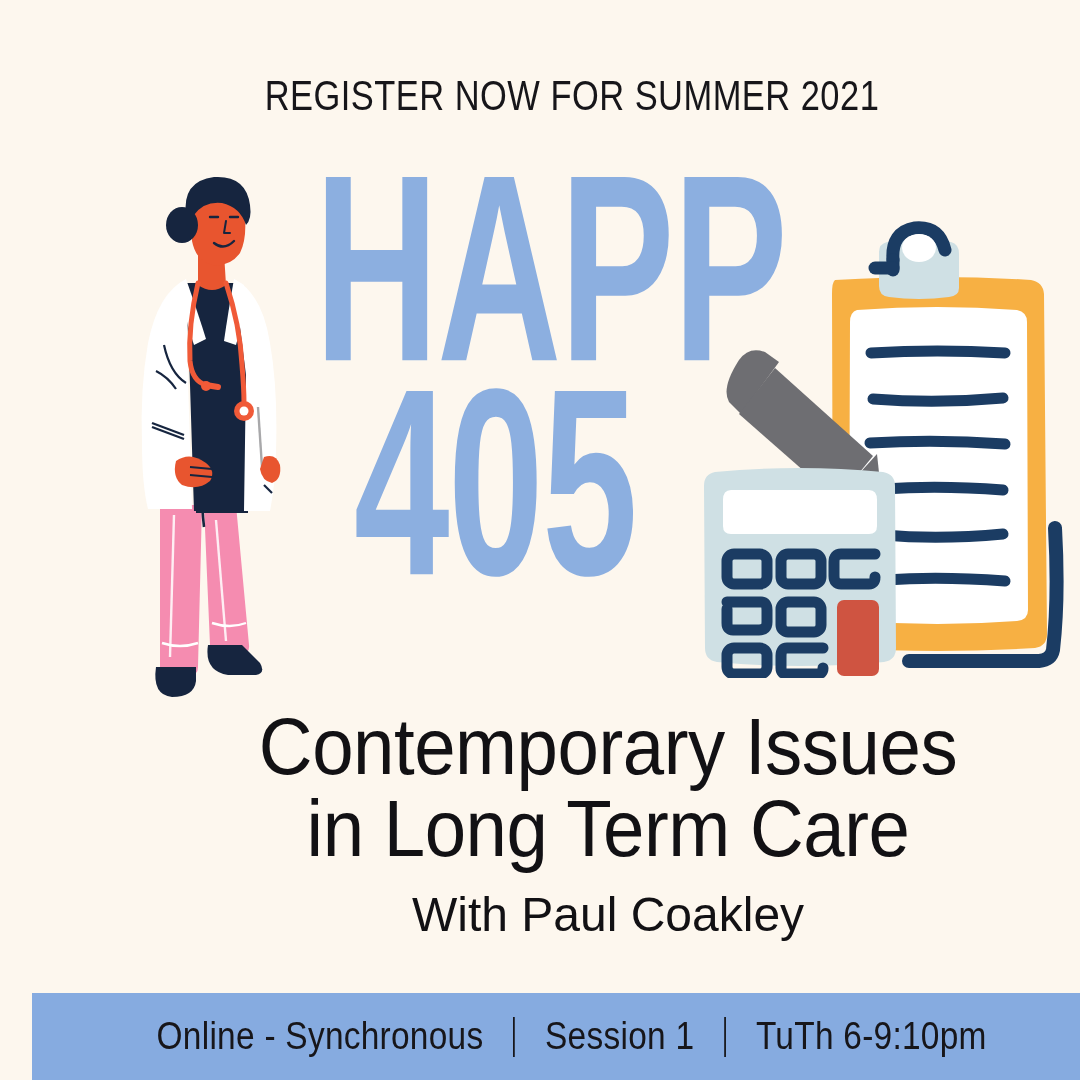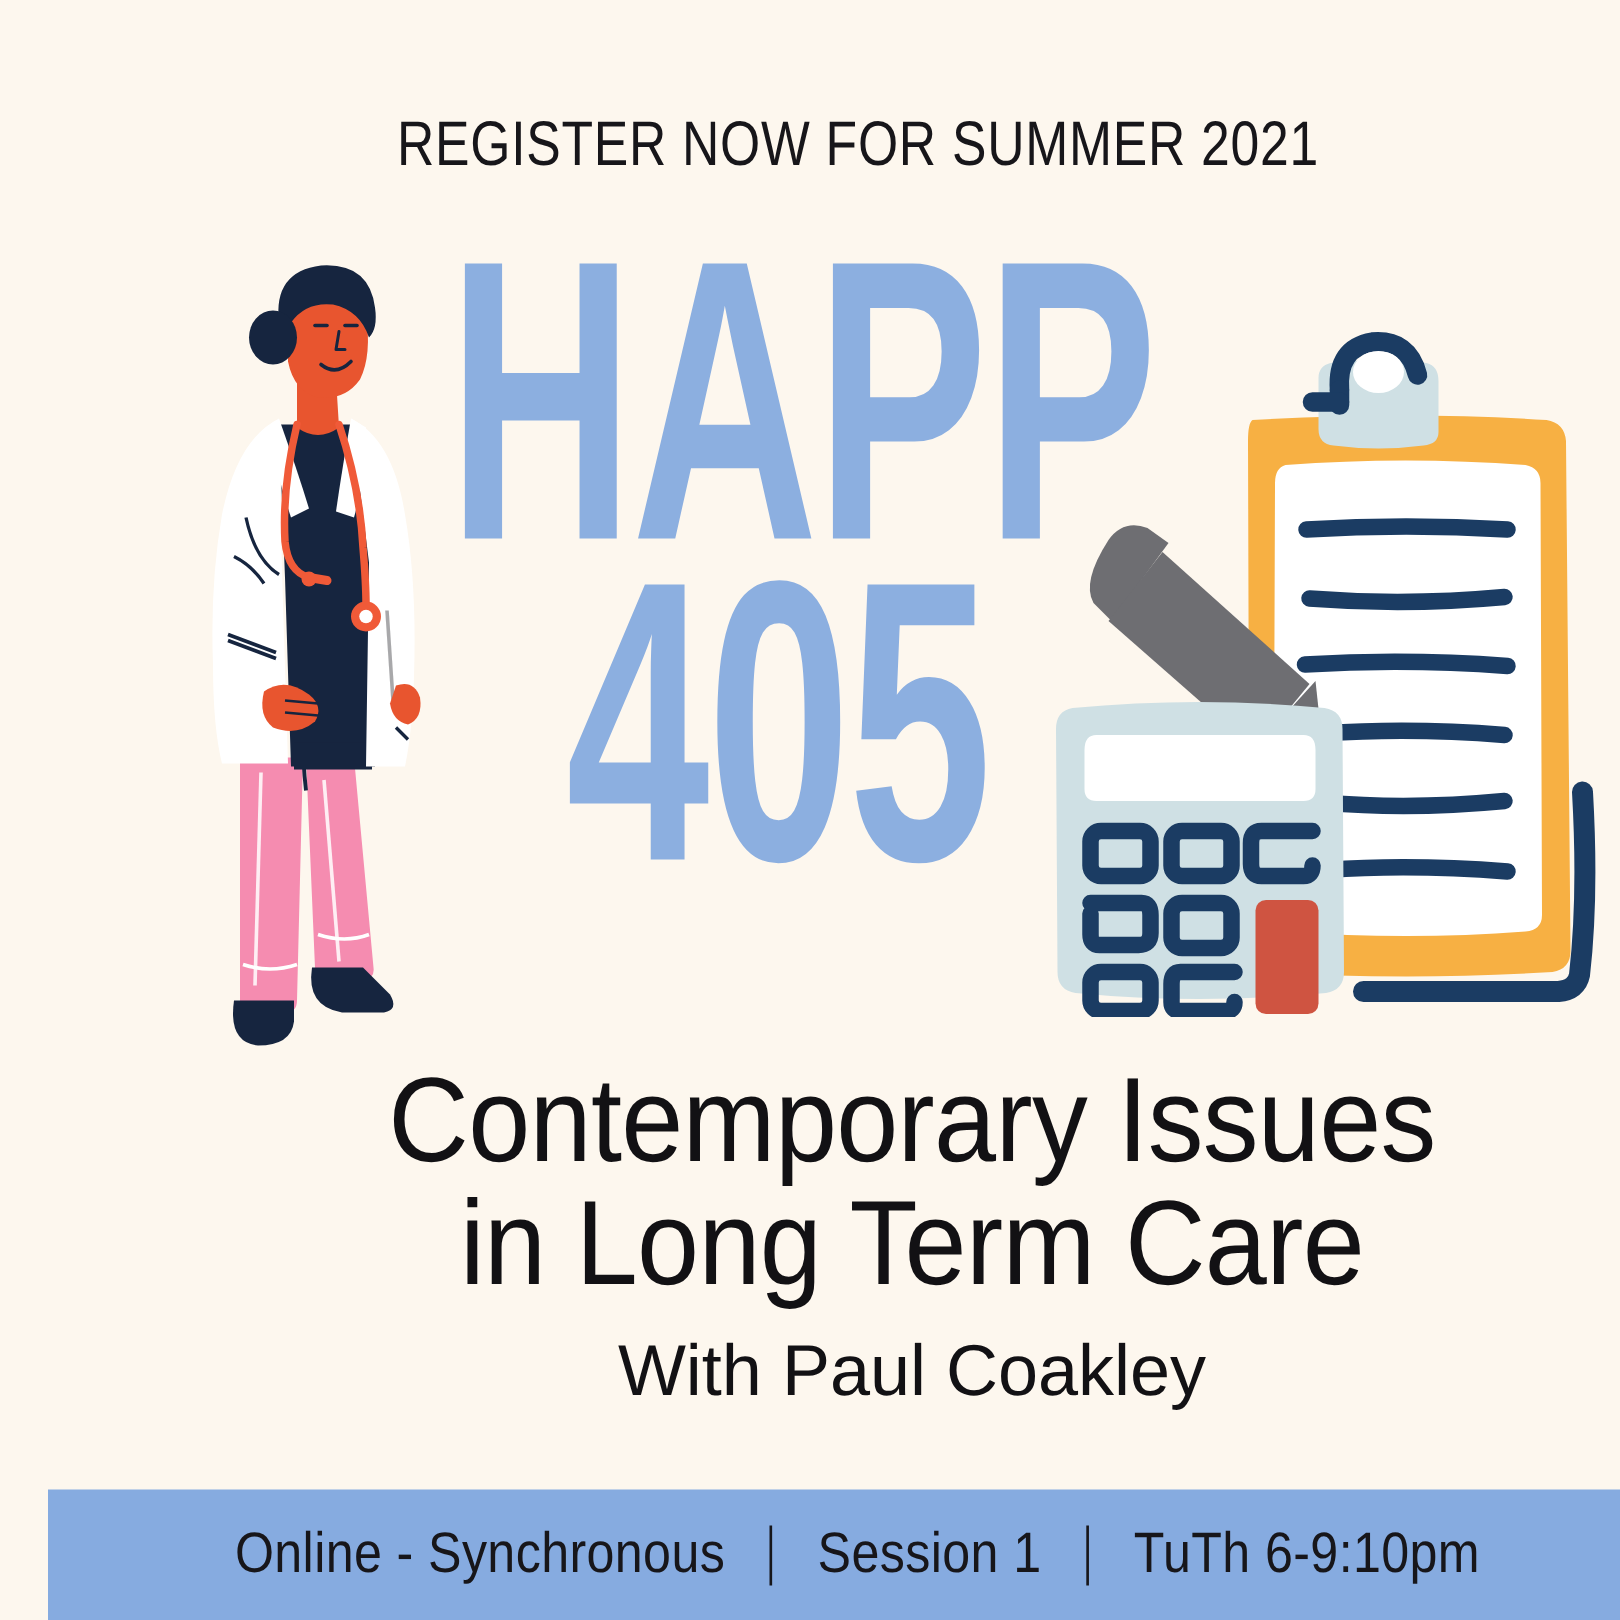--- a/index.html
+++ b/index.html
@@ -35,24 +35,24 @@
     letter-spacing: 0.6px;
     color: #17161a;
     transform: scaleX(0.82);
     transform-origin: 50% 50%;
     white-space: nowrap;
   }
 
   
   #code-block {
     position: absolute;
-    left: 232px;
+    left: 248px;
     top: 178px;
     width: 430px;
-    text-align: right;
+    text-align: center;
     z-index: 3;
     pointer-events: none;
   }
   .code-line {
     font-family: "Liberation Sans", sans-serif;
     font-weight: 700;
     color: #8cafe0;
     line-height: 0.88;
     letter-spacing: -2px;
     transform: scaleX(0.84) scaleY(1.3);

